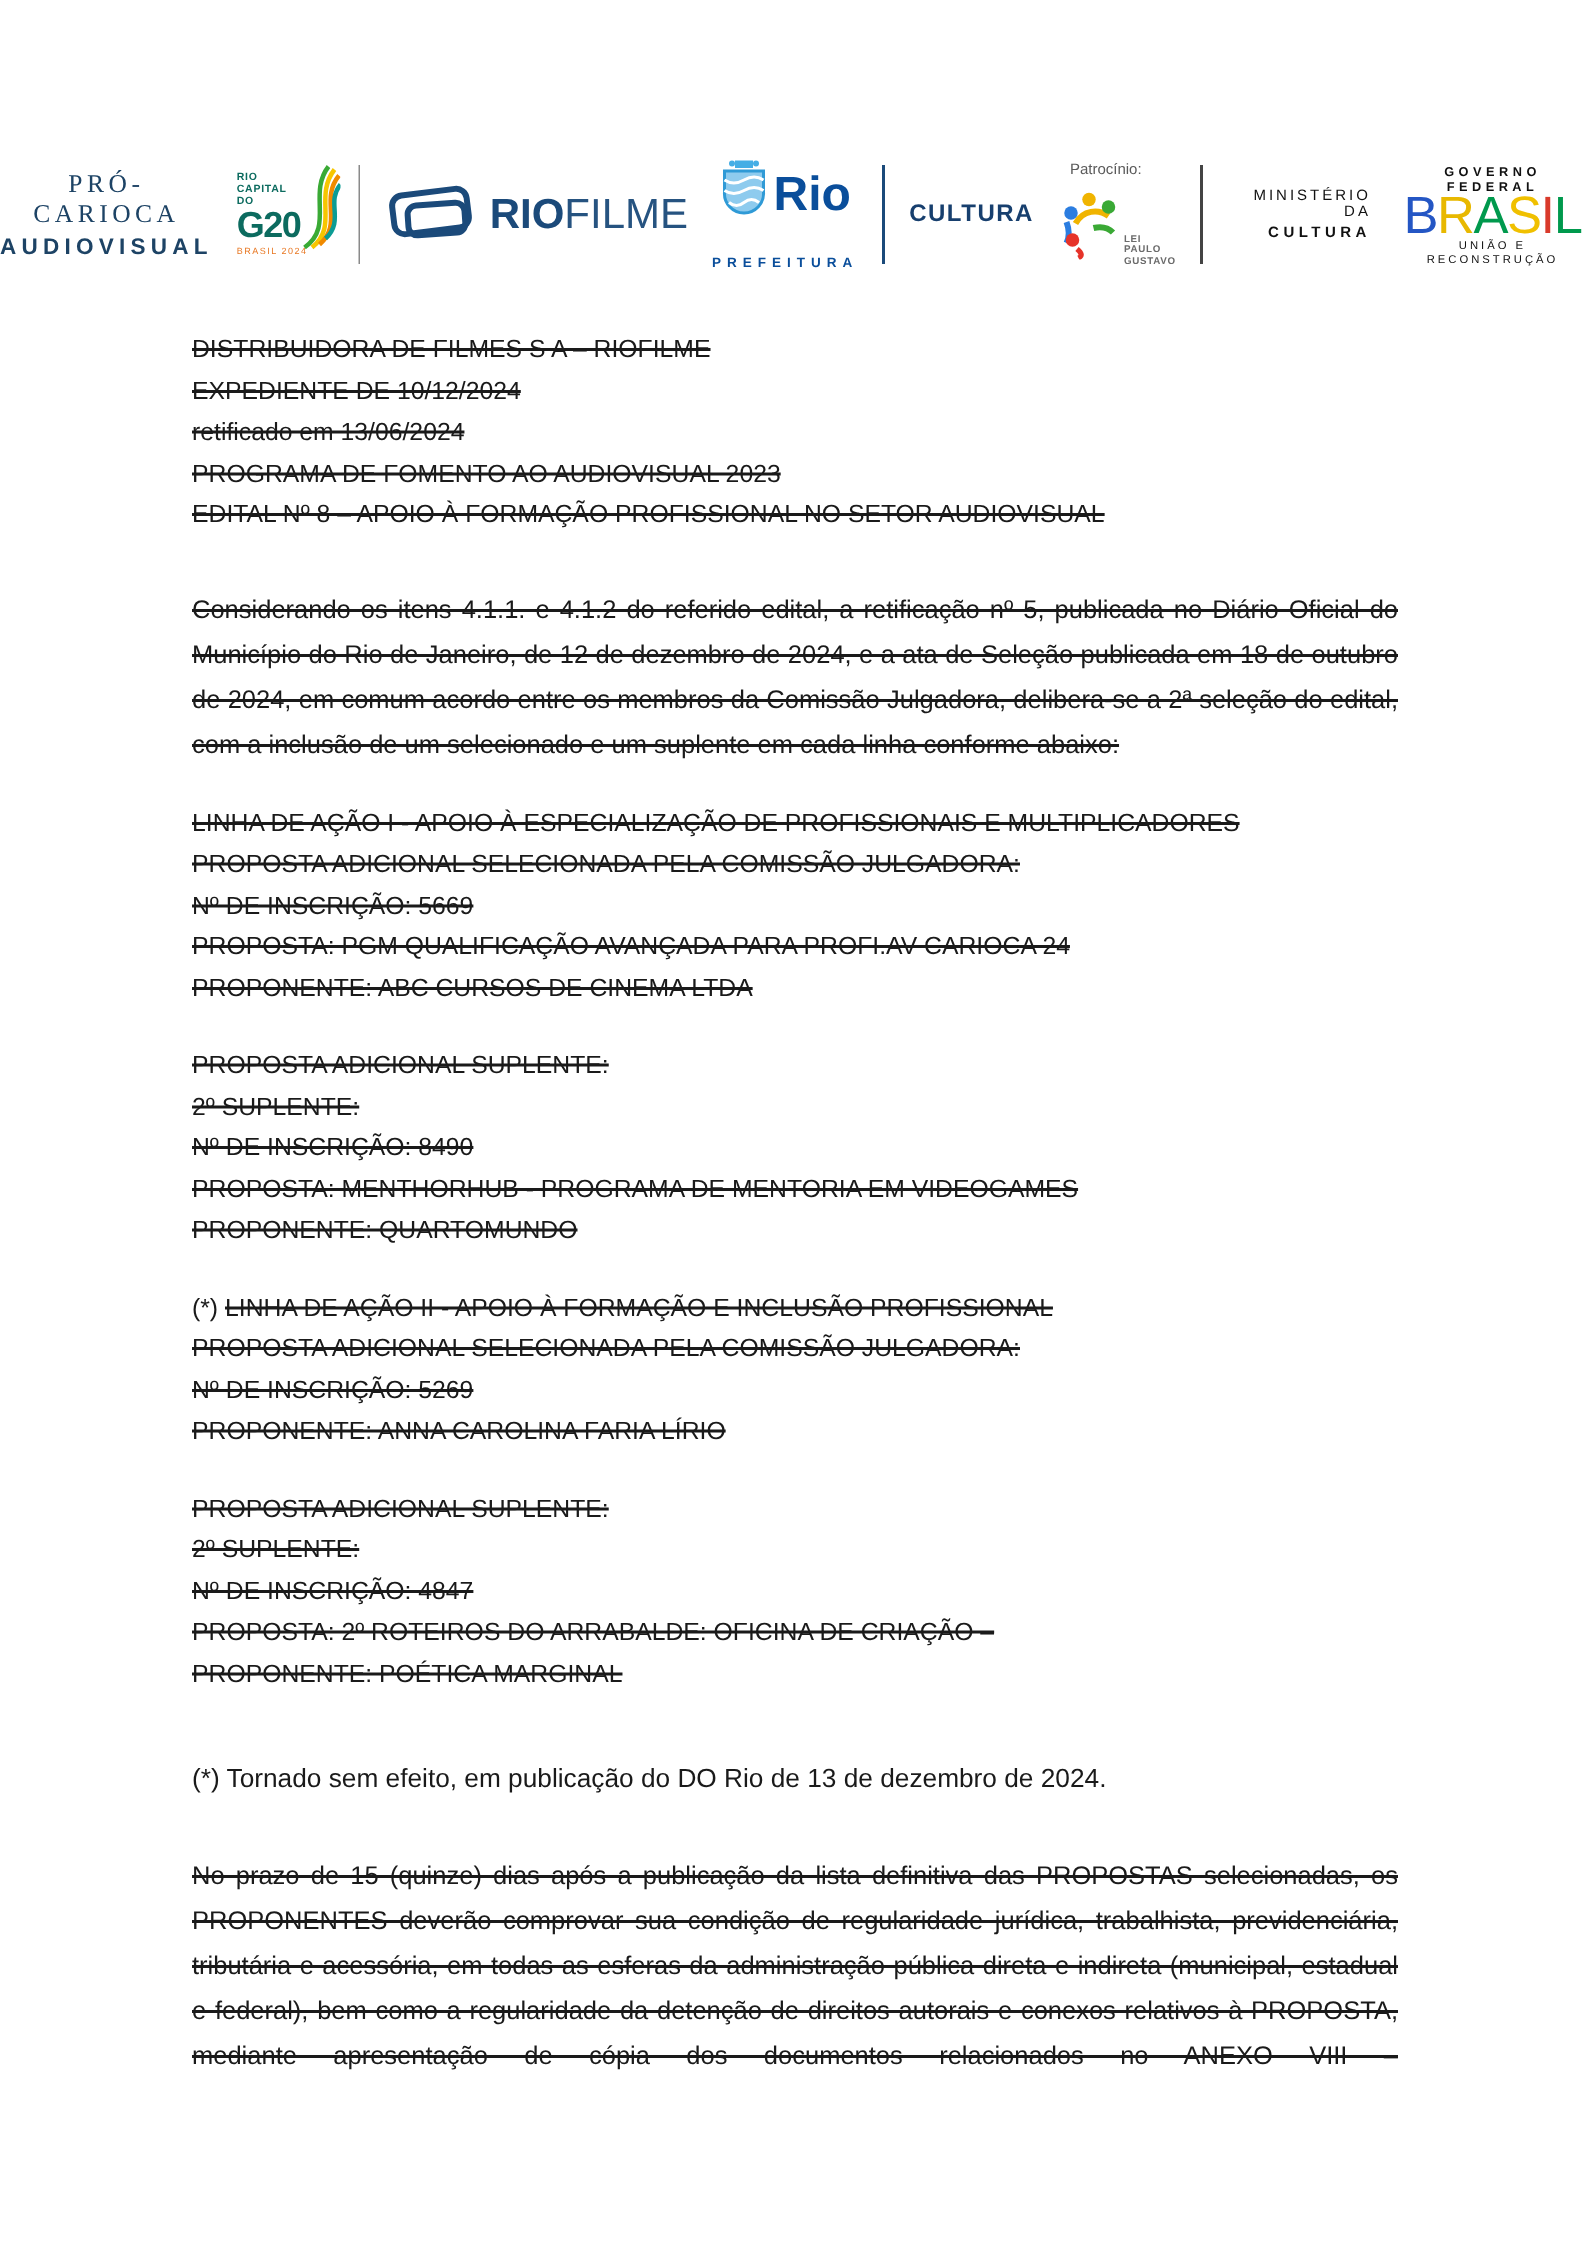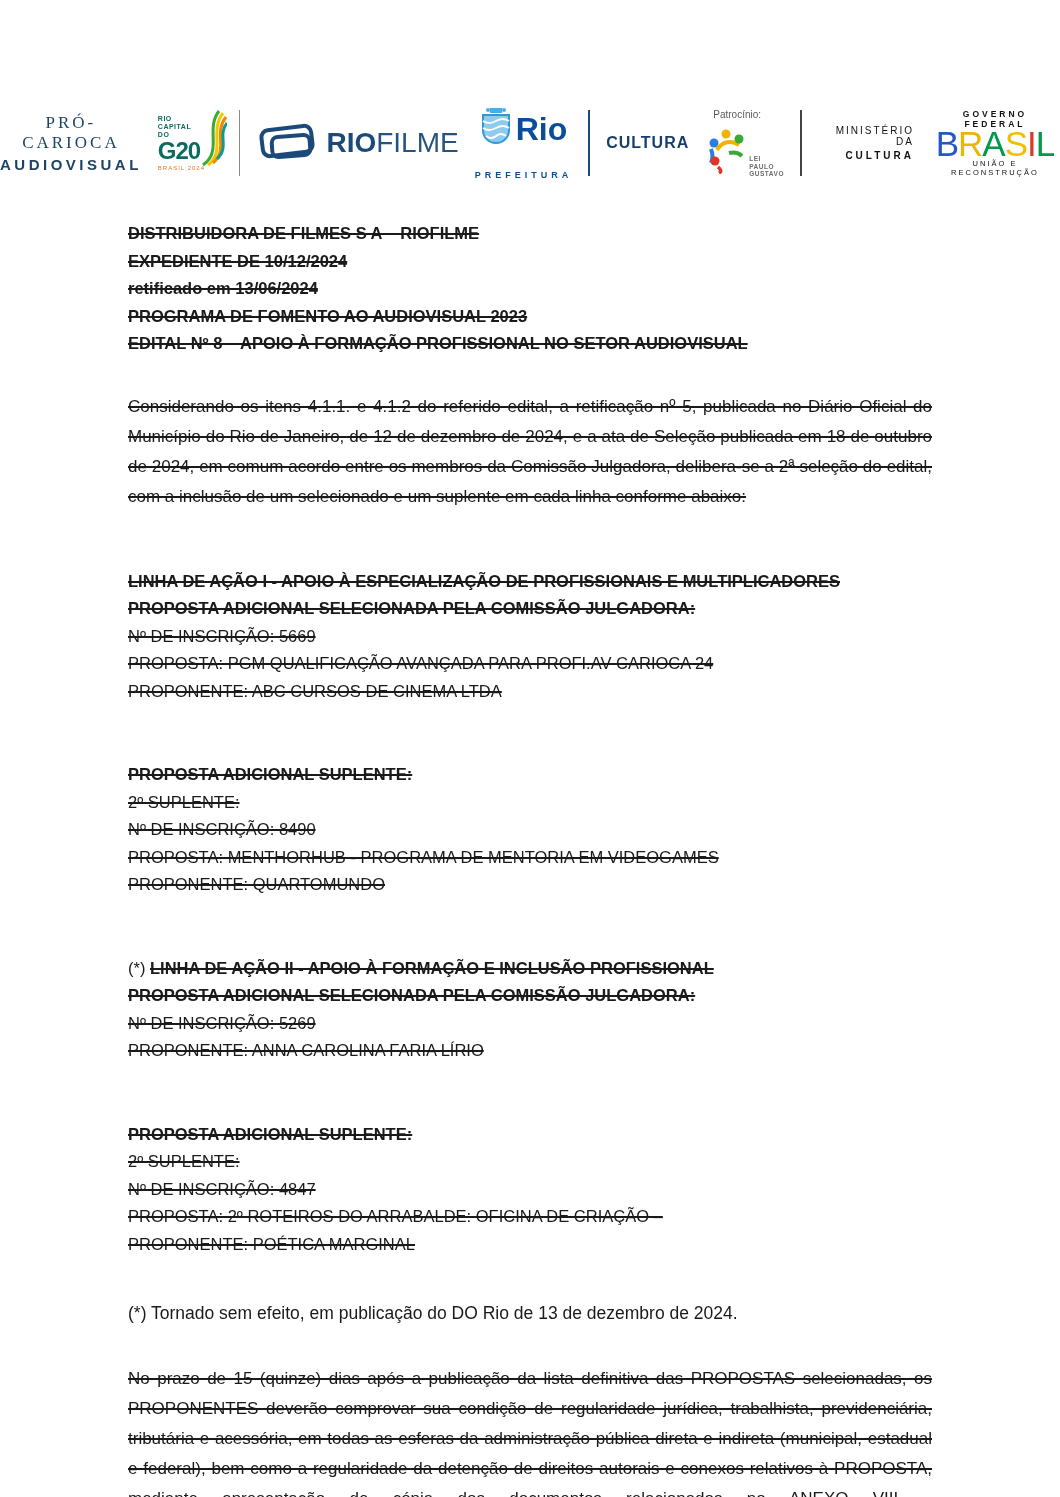--- a/index.html
+++ b/index.html
@@ -52,27 +52,27 @@
   .gov { text-align:center; }
   .gov-top { font-size:8.5px; font-weight:bold; letter-spacing:3px; color:#111; }
   .gov-brand { font-size:35px; font-weight:normal; line-height:30px; letter-spacing:-1px; }
   .gov-bottom { font-size:7.5px; letter-spacing:2px; color:#111; margin-top:0; }
   .bl-0 { color:#2456c4; } .bl-1 { color:#e8b800; } .bl-2 { color:#00994d; }
   .bl-3 { color:#f0c000; } .bl-4 { color:#d93a2b; } .bl-5 { color:#00994d; }
 
   
   .doc { margin:30px 128px 0 128px; }
   .doc p { font-size:16.5px; line-height:27.5px; }
-  .b { font-weight:bold; }
+  .b { font-weight:normal; }
   .s { text-decoration:line-through; text-decoration-thickness:2px; text-decoration-color:#1a1a1a; }
   .title-block { margin-top:4px; }
   .para { text-align:justify; font-size:17px !important; line-height:30px !important; }
   .jl { text-align-last:justify; }
   .intro { margin-top:34px; }
-  .sec { margin-top:56px; }
+  .sec { margin-top:24px; }
   .note { margin-top:42px; font-size:17.5px !important; }
   .closing { margin-top:36px; }
 </style>
 </head>
 <body>
 
 <div class="page">
 
   <header class="logos">
 

